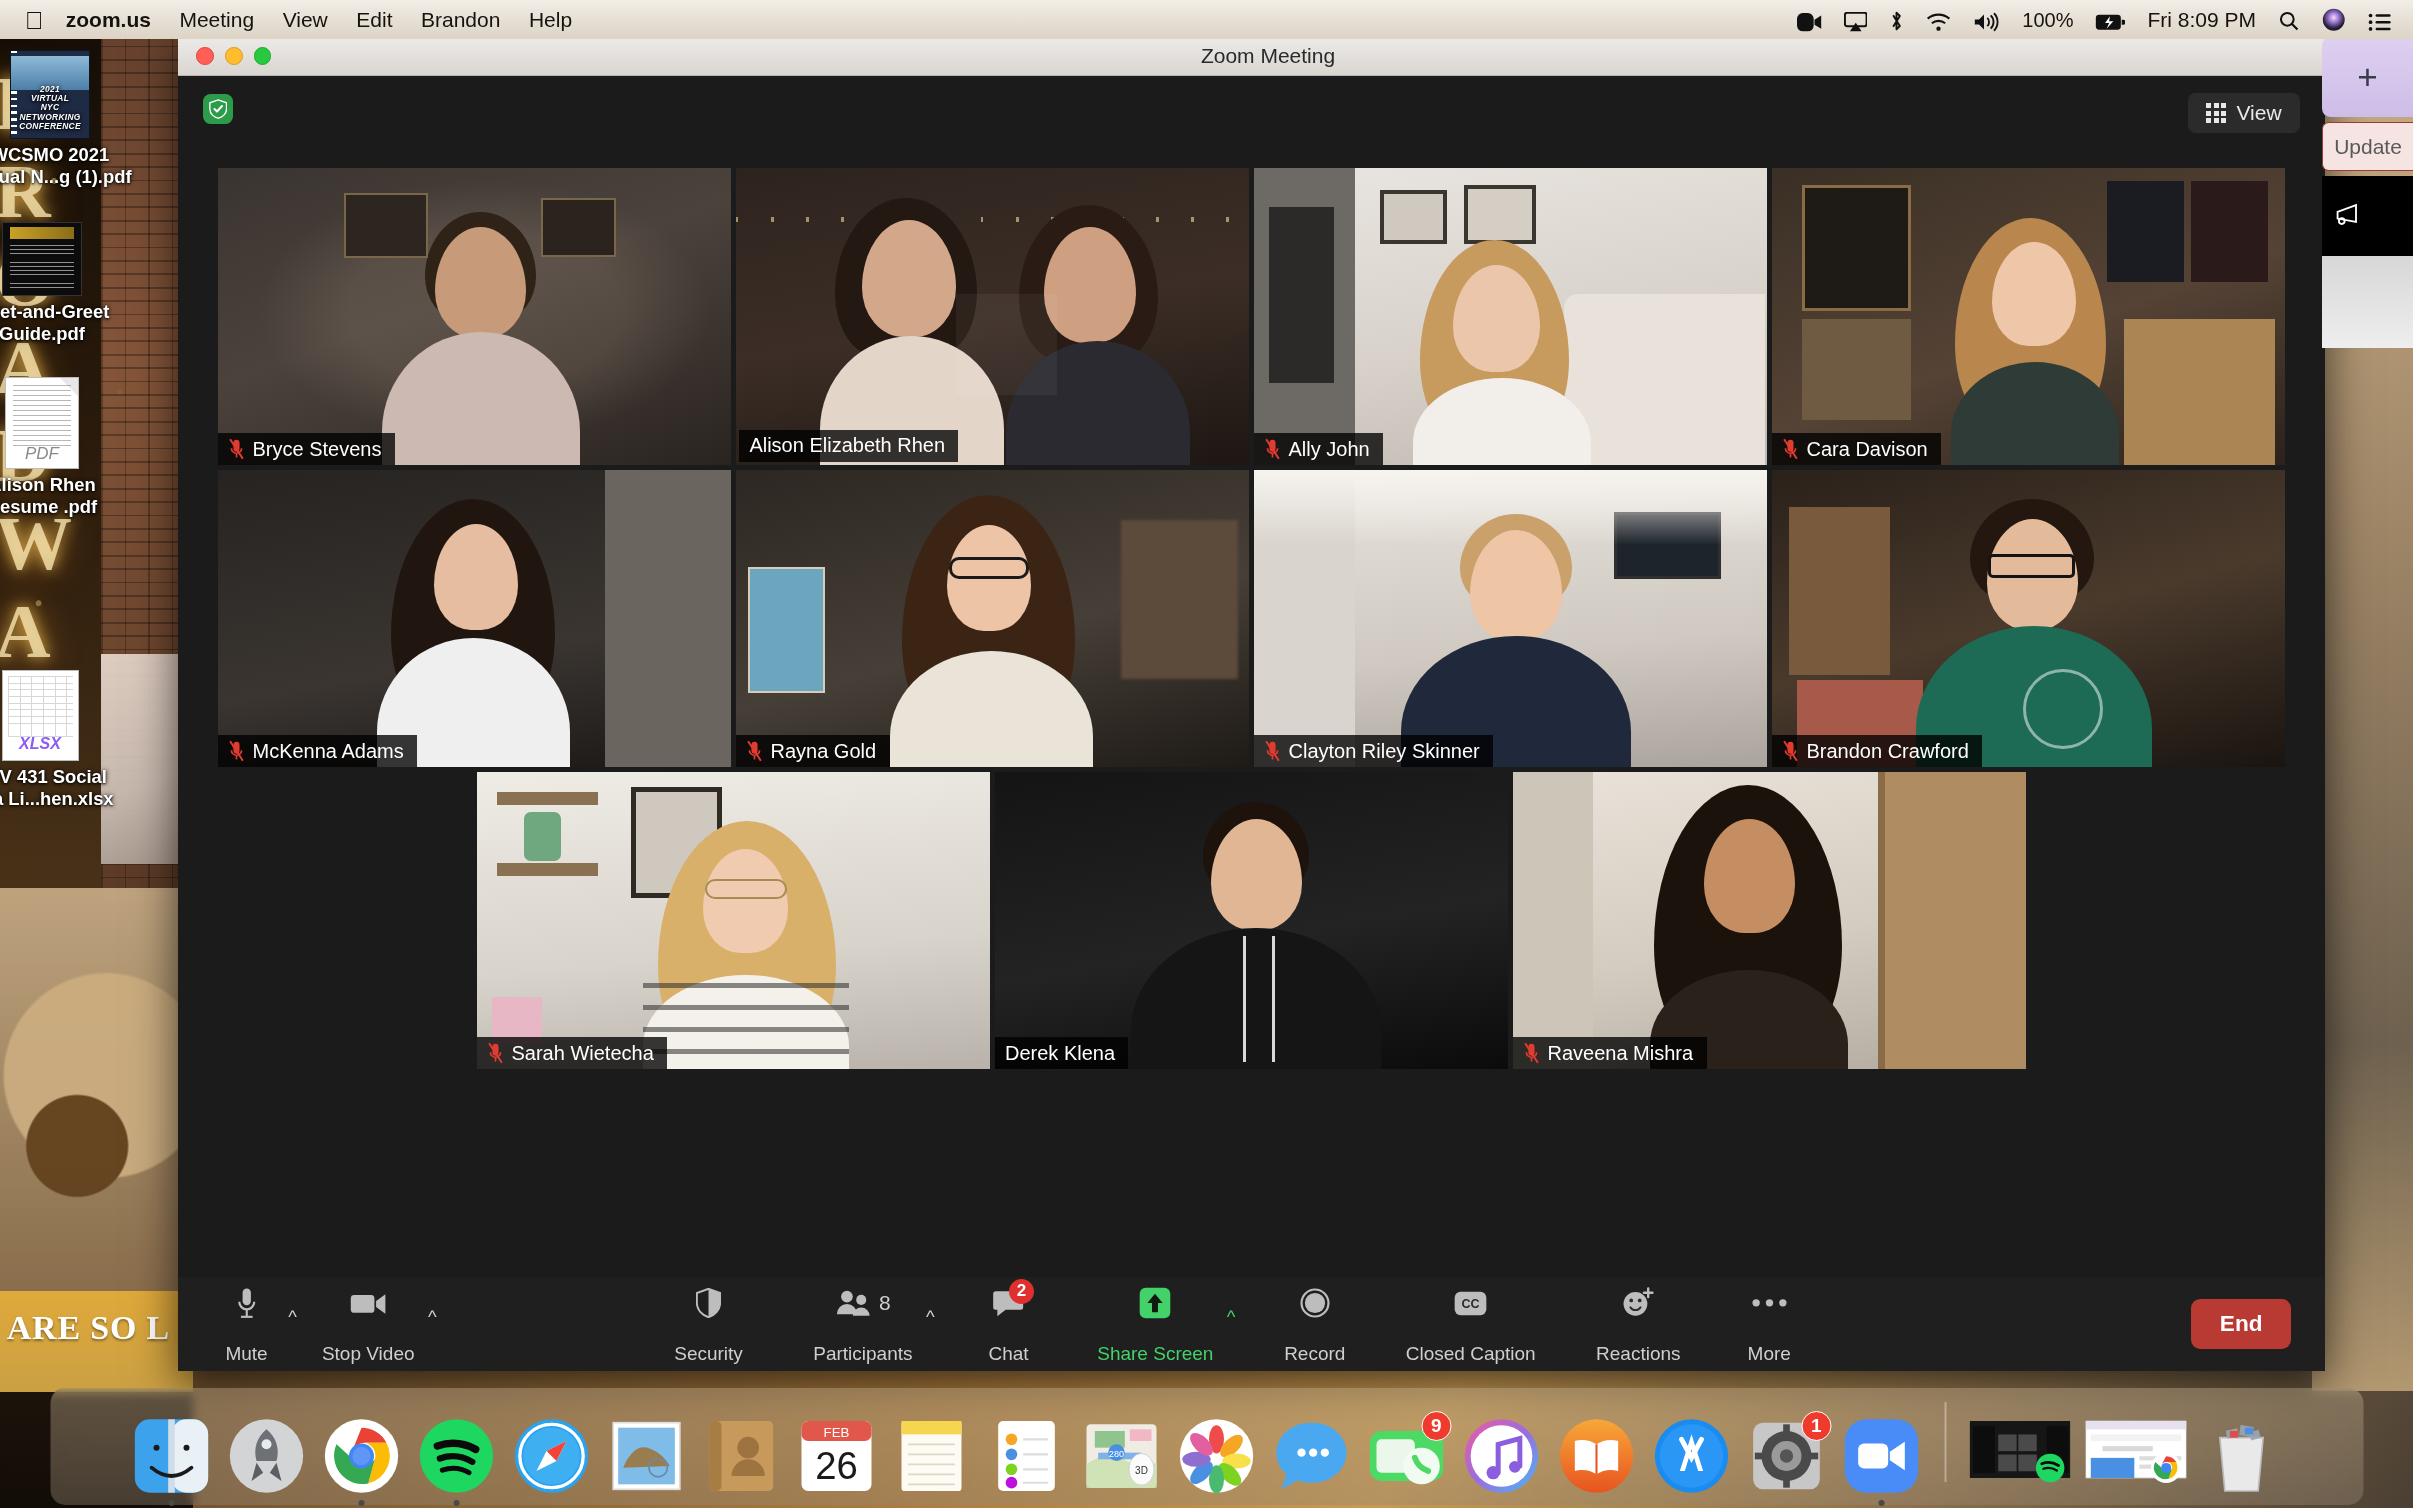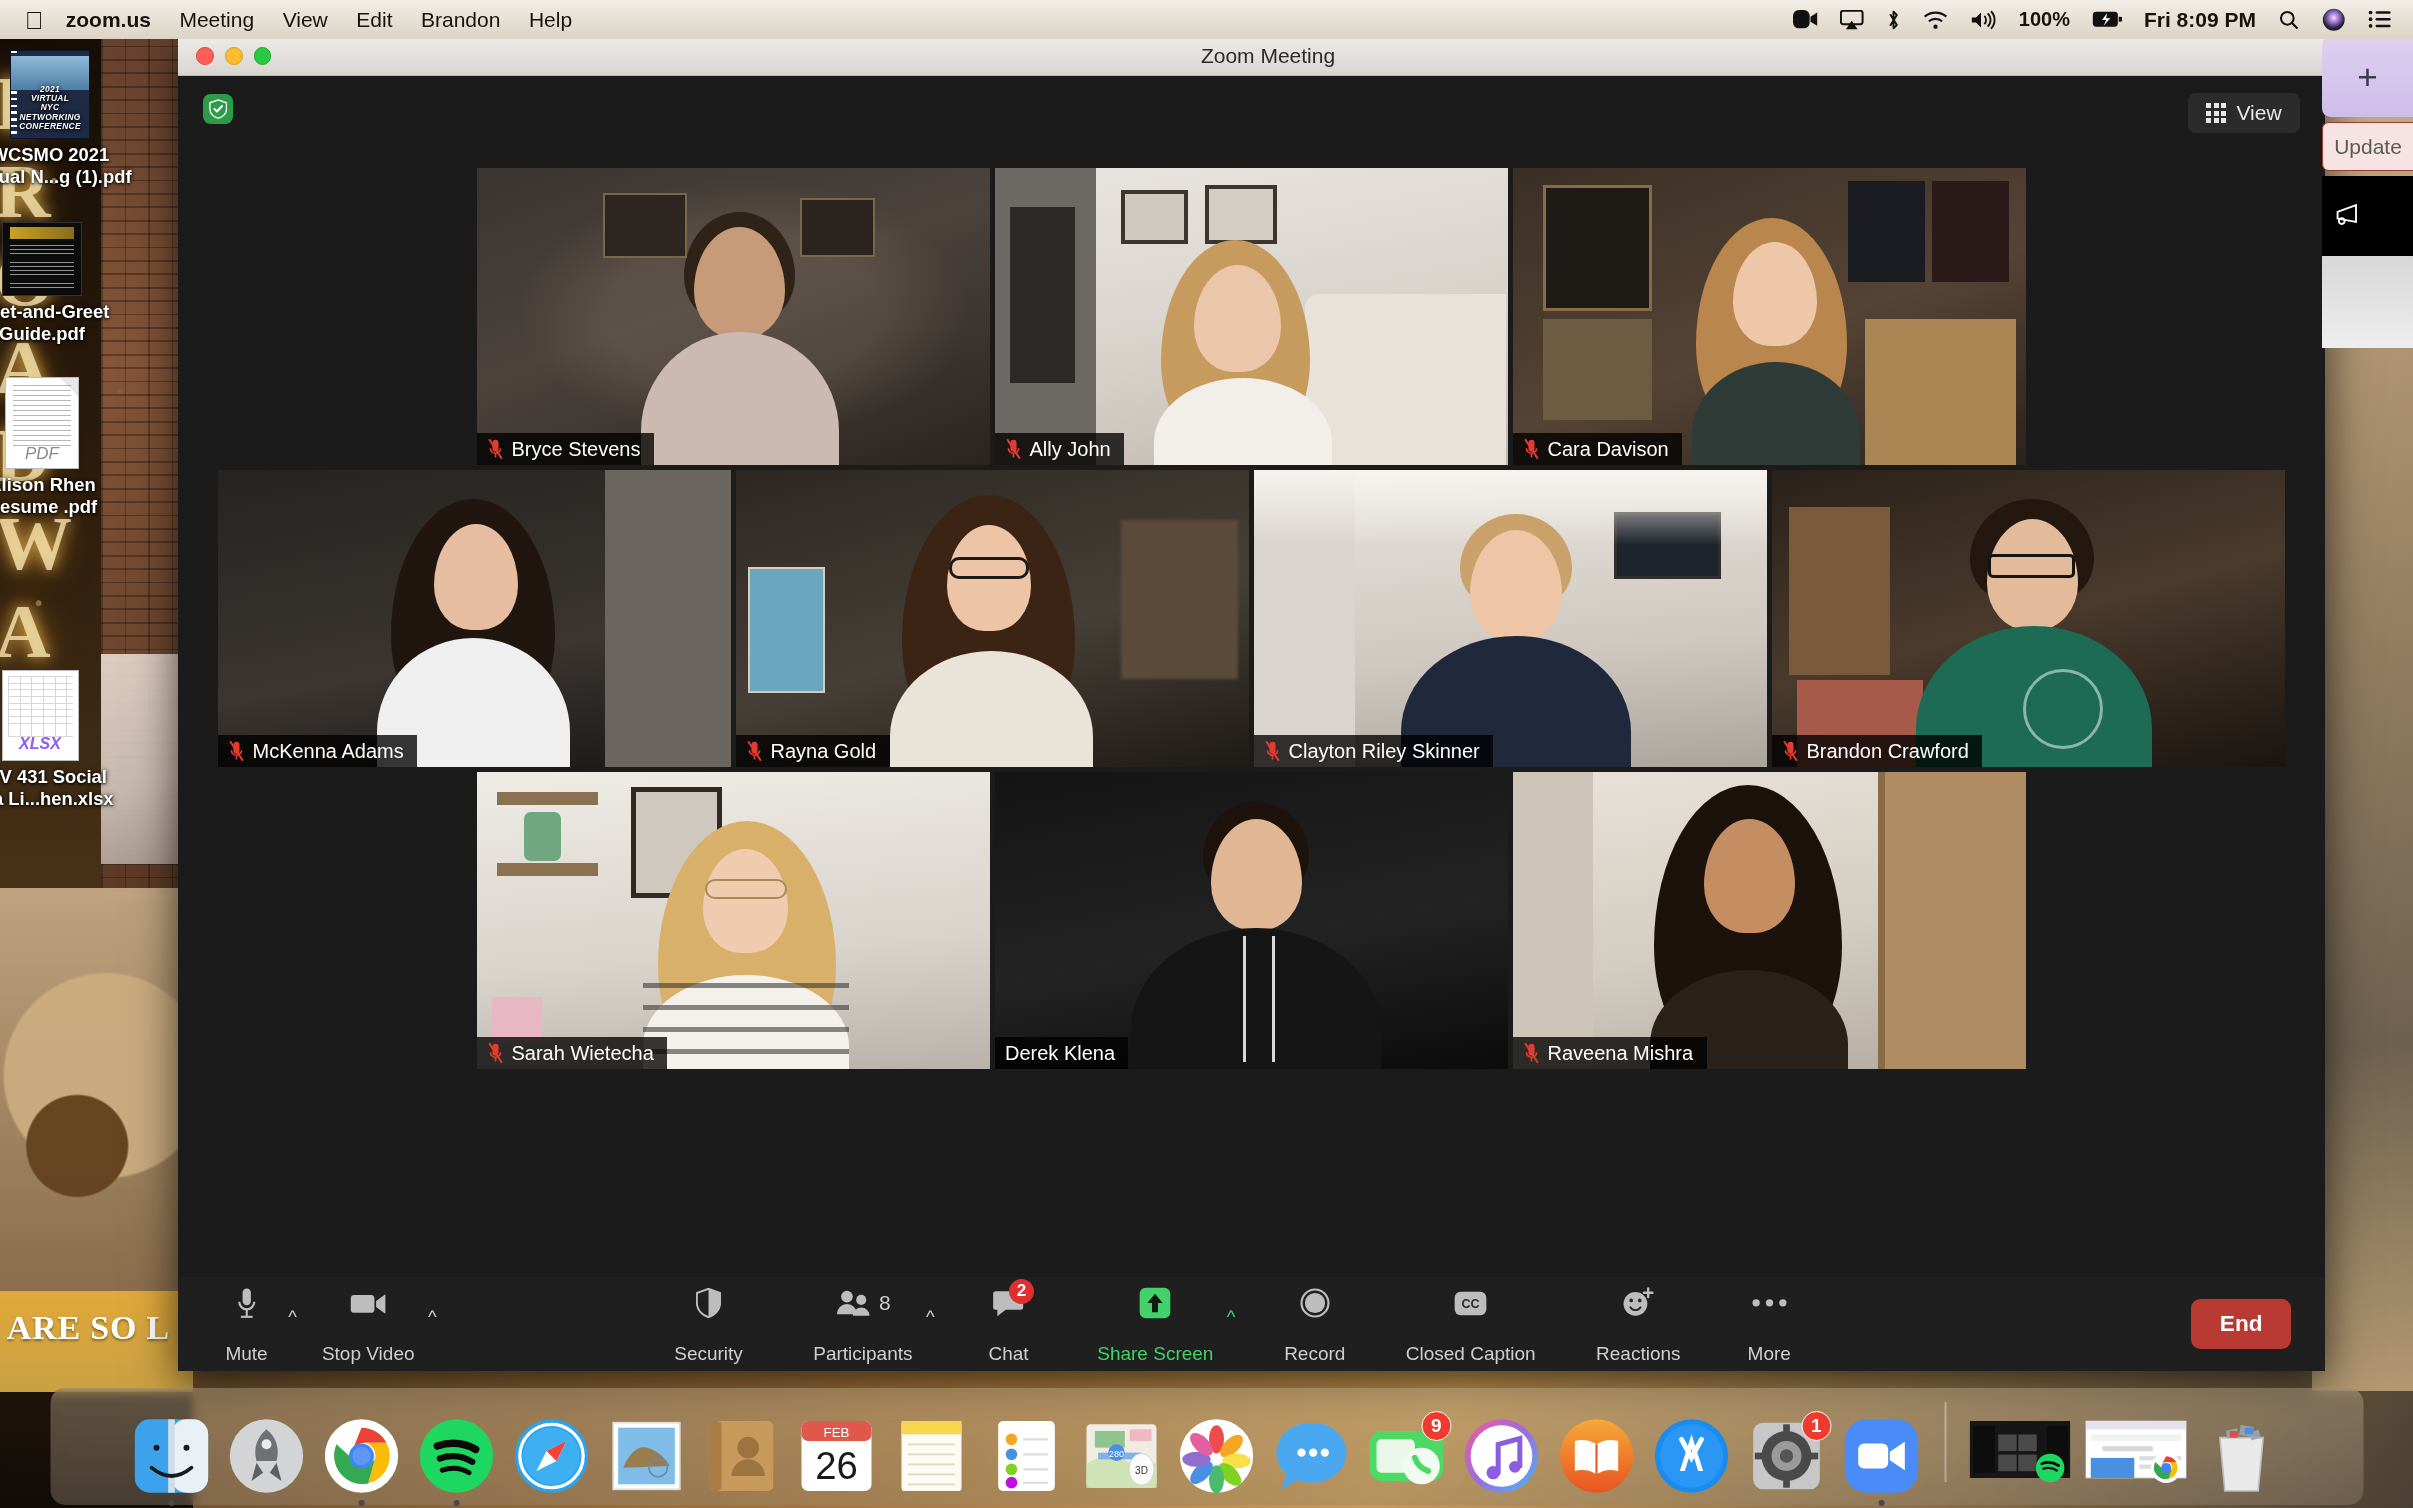--- a/index.html
+++ b/index.html
@@ -117,21 +117,21 @@
   
   #menubar {
     position: absolute; left: 0; top: 0; width: 2413px; height: 39px;
     background: linear-gradient(180deg,#f2eee7,#e4ddd2 60%,#ddd4c6);
     display: flex; align-items: center; z-index: 60;
     font-size: 21px; color: #16120c;
   }
   #menubar .apple { margin: 0 22px 0 25px; font-size: 25px; line-height: 0; }
   #menubar .mi { margin-right: 28.5px; white-space: nowrap; }
   #menubar .mi.bold { font-weight: bold; }
-  #menubar .right { margin-left: auto; display: flex; align-items: center; gap: 22px; padding-right: 22px; font-weight: bold; }
+  #menubar .right { margin-left: auto; display: flex; align-items: flex-end; gap: 22px; padding-right: 22px; }
   #menubar .right .it { display: flex; align-items: center; }
   .mb-pct { font-size: 20px; }
 
   
   #zoomwin {
     position: absolute; left: 178px; top: 37px; width: 2147px; height: 1334px;
     background: #1a1a1a; z-index: 40;
     box-shadow: 0 11.7px 42px rgba(0,0,0,.65);
   }
   #titlebar {
@@ -458,20 +458,34 @@
             <svg class="mutedot" viewBox="0 0 20 26">
                 <path d="M10 2 a3.6 3.6 0 0 1 3.6 3.6 v7 a3.6 3.6 0 0 1 -7.2 0 v-7 A3.6 3.6 0 0 1 10 2 Z" fill="#e23b30"></path>
                 <path d="M4 12 a6 6 0 0 0 12 0" fill="none" stroke="#e23b30" stroke-width="2"></path>
                 <line x1="10" y1="18" x2="10" y2="23" stroke="#e23b30" stroke-width="2"></line>
                 <line x1="2.5" y1="1.5" x2="17.5" y2="24.5" stroke="#e23b30" stroke-width="2.4"></line>
               </svg>
             <span>Bryce Stevens</span>
           </div>
         </div>
 
+        <div class="tile active">
+          <div class="sc" style="background:linear-gradient(170deg,#2d231e,#3c2e26 50%,#1d1612)"></div>
+          <div class="sc" style="background:repeating-linear-gradient(90deg, rgba(255,235,170,.55) 0 2.5px, transparent 2.5px 35px) no-repeat; height:5px; top:49px;"></div>
+          <div class="hair" style="left:99px; top:30px; width:142px; height:159px; background:#241812;"></div>
+          <div class="person" style="left:126px; top:52px; width:94px; height:117px; background:#d3a88a;"></div>
+          <div class="hair" style="left:283px; top:37px; width:139px; height:156px; background:#2a1c14;"></div>
+          <div class="person" style="left:308px; top:59px; width:92px; height:116px; background:#cf9f82;"></div>
+          <div class="torso" style="left:84px; top:168px; width:184px; height:134px; background:#e4d5c9;"></div>
+          <div class="torso" style="left:270px; top:173px; width:184px; height:131px; background:#2a2a30;"></div>
+          <div style="position:absolute;left:220px;top:126px;width:101px;height:101px;background:rgba(255,255,255,.05)"></div>
+          <div class="namebar">
+            <span>Alison Elizabeth Rhen</span>
+          </div>
+        </div>
 
         <div class="tile">
           <div class="sc" style="background:linear-gradient(170deg,#e9e5e0,#d8d2cb 55%,#bfb8b0)"></div>
           <div style="position:absolute;left:0;top:0;width:101px;height:297px;background:#6d6a66"></div>
           <div style="position:absolute;left:15px;top:39px;width:65px;height:176px;background:#2b2a28"></div>
           <div style="position:absolute;left:126px;top:22px;width:67px;height:54px;border:4.2px solid #3a352f;background:#cfc9c0"></div>
           <div style="position:absolute;left:210px;top:17px;width:72px;height:59px;border:4.2px solid #3a352f;background:#d5cec5"></div>
           <div style="position:absolute;left:310px;top:126px;width:201px;height:171px;background:#e8e2da;border-radius:13.4px 0 0 0"></div>
           <div class="hair" style="left:166px; top:72px; width:149px; height:201px; background:#c79a5e;"></div>
           <div class="person" style="left:199px; top:97px; width:87px; height:107px; background:#ecc6ab;"></div>

